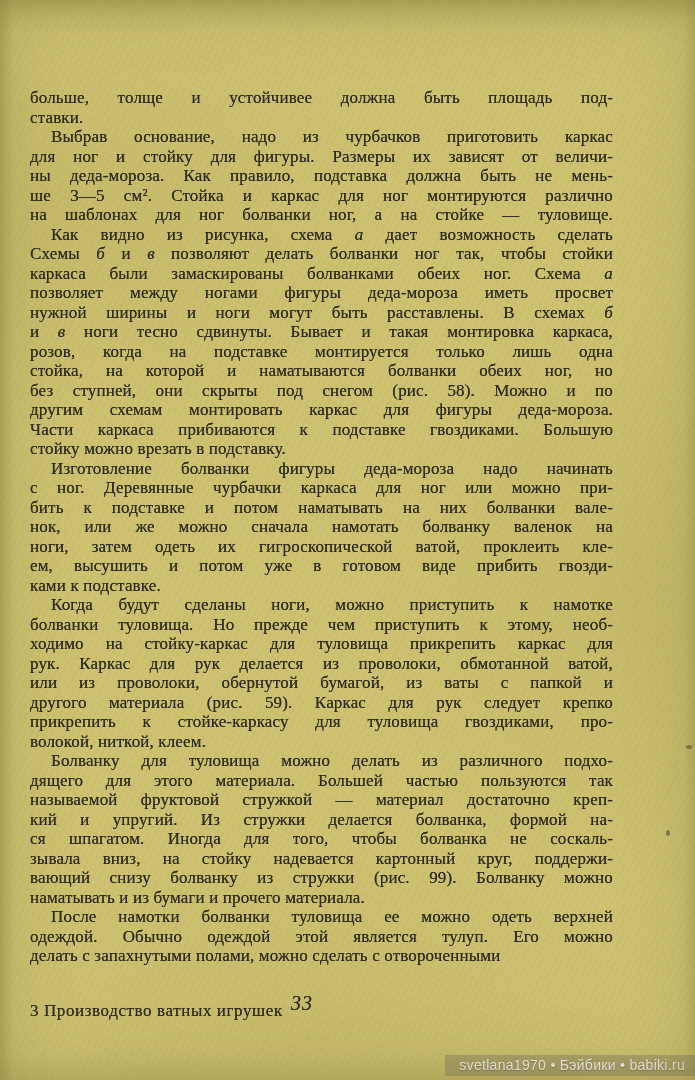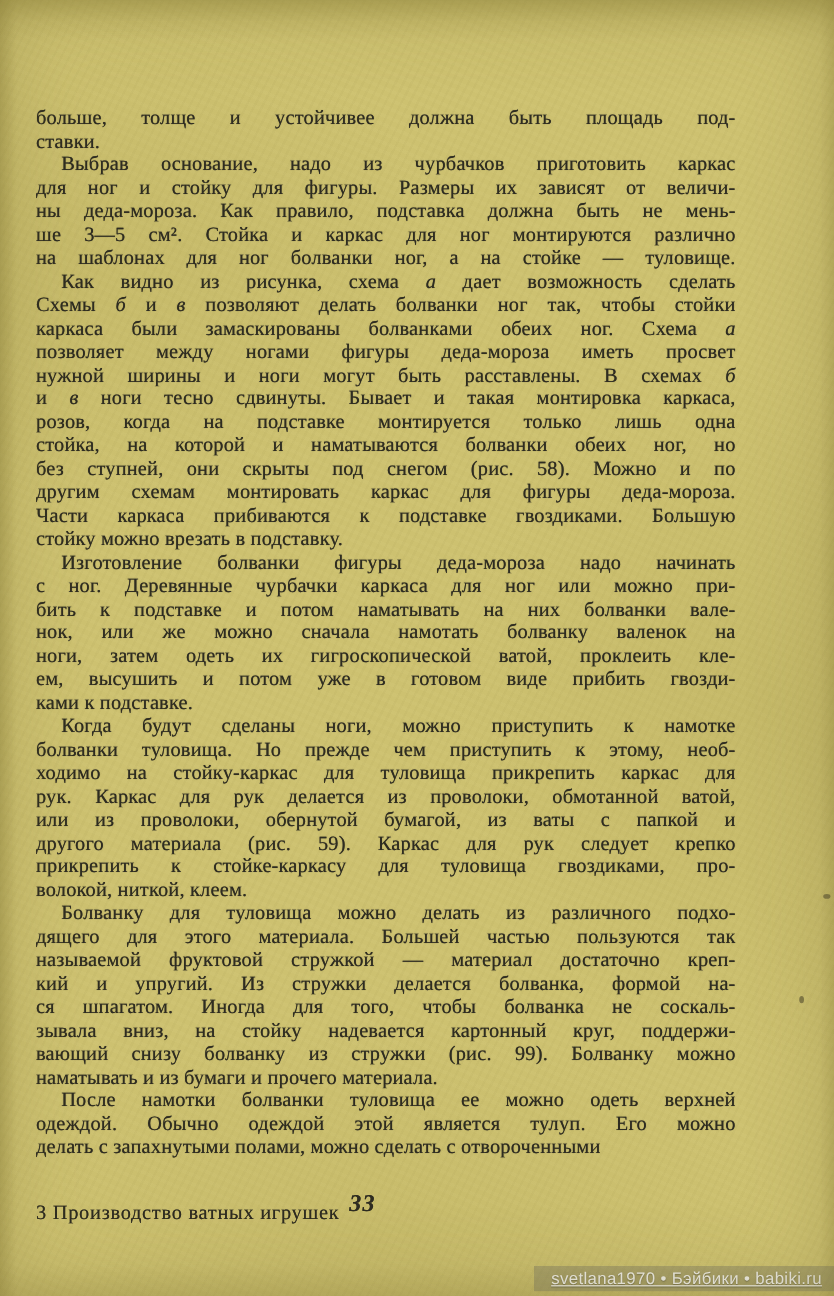--- a/index.html
+++ b/index.html
@@ -59,21 +59,21 @@
     font-size: 17px;
     letter-spacing: 0.6px;
     text-shadow: 0 0 0.5px rgba(46,44,33,0.8);
   }
   .pagenum {
     position: absolute;
     left: 291px;
     top: 992px;
     font-size: 20px;
     font-style: italic;
-    font-weight: bold;
+    font-weight: normal;
     letter-spacing: 1px;
     text-shadow: 0 0 0.5px rgba(46,44,33,0.8);
   }
 
   .speck {
     position: absolute;
     width: 6px;
     height: 4px;
     border-radius: 50%;
     background: rgba(70,64,40,0.55);
@@ -86,21 +86,20 @@
     position: absolute;
     right: 0;
     bottom: 4px;
     padding: 2px 10px 3px 14px;
     background: rgba(104,103,95,0.34);
     color: rgba(242,241,236,0.95);
     font-family: "Liberation Sans", "DejaVu Sans", sans-serif;
     font-size: 14px;
     letter-spacing: 0.3px;
     text-shadow: 0 1px 1px rgba(60,58,45,0.45);
-    text-decoration: underline;
   }
 </style>
 </head>
 <body>
 
 <div class="scan">
 
   <div class="page-text">
       <div class="line">больше, толще и устойчивее должна быть площадь под-</div>
       <div class="line last">ставки.</div>

